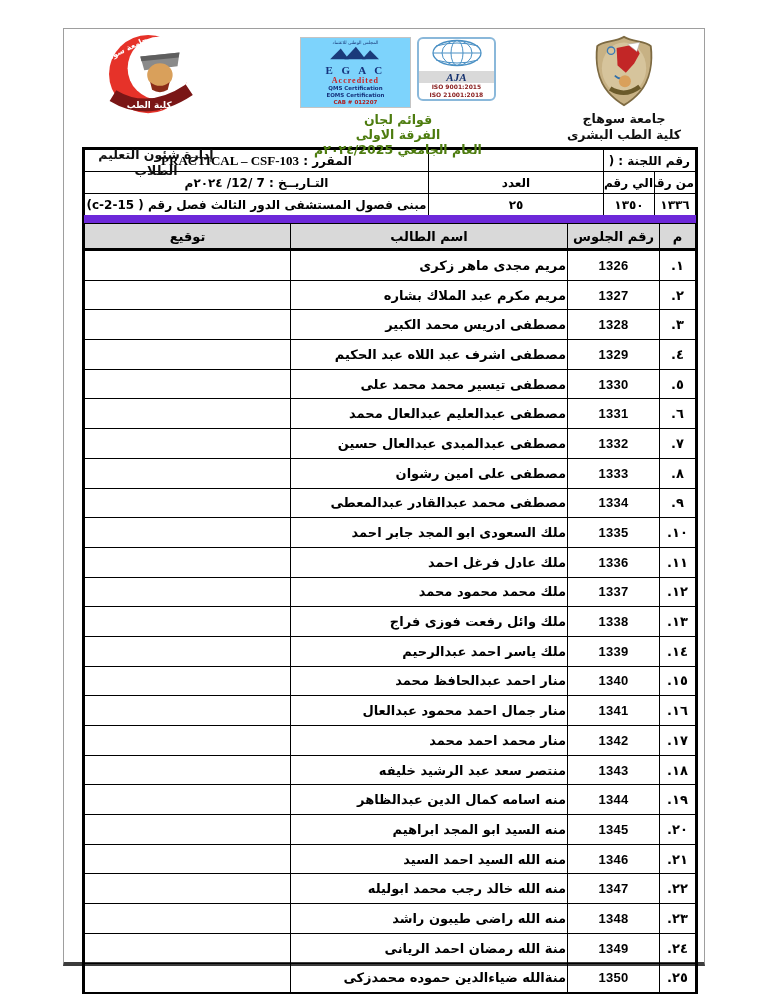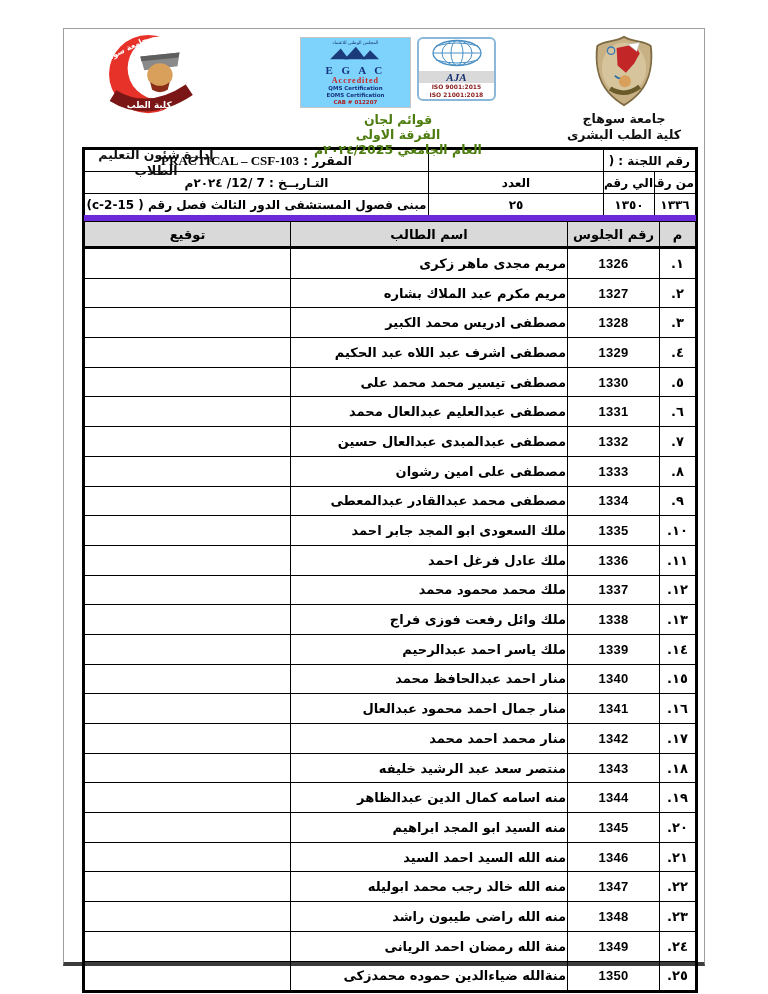--- a/index.html
+++ b/index.html
@@ -29,21 +29,21 @@
   .aja-box{width:80px;border:2px solid #8ab8da;border-radius:6px;background:#fff;overflow:hidden;box-sizing:border-box;}
   .aja-band{background:#d9d9d9;font-family:"Liberation Serif",serif;font-style:italic;font-weight:bold;color:#14306e;font-size:11px;line-height:12px;}
   .aja-line{font-size:6px;font-weight:bold;color:#8b2020;line-height:8px;}
   .titles{margin-top:4px;font-weight:bold;font-size:12.5px;line-height:15px;direction:rtl;color:#4d7c0f;}
   
   .tables{margin:0 8px 0 18px;width:616px;box-sizing:border-box;border:2px solid #000;}
   table{border-collapse:collapse;table-layout:fixed;width:100%;direction:rtl;}
   td{border:1px solid #000;font-weight:bold;overflow:hidden;white-space:nowrap;}
   .info-table td{height:19px;text-align:center;font-size:12px;}
   .info-table .lbl-right{text-align:right;padding-right:5px;}
-  .info-table tr:last-child td{border-bottom:6px solid #6d28d9;}
+  .info-table tr:last-child td{border-bottom:8px solid #6d28d9;}
   .course-val{font-family:"Liberation Serif",serif;font-size:13px;}
   .num-ar{font-size:13px;}
   .loc{font-size:12.5px;}
   .students-table thead td{
     background:#d9d9d9;height:22px;text-align:center;font-size:13px;
     border-bottom:3px solid #000;
   }
   .students-table tbody td{height:26.7px;font-size:13px;}
   .idx-cell{text-align:center;font-size:12.5px;}
   .seat-cell{text-align:center;font-family:Liberation Sans, sans-serif;font-size:14px;letter-spacing:.3px;}

